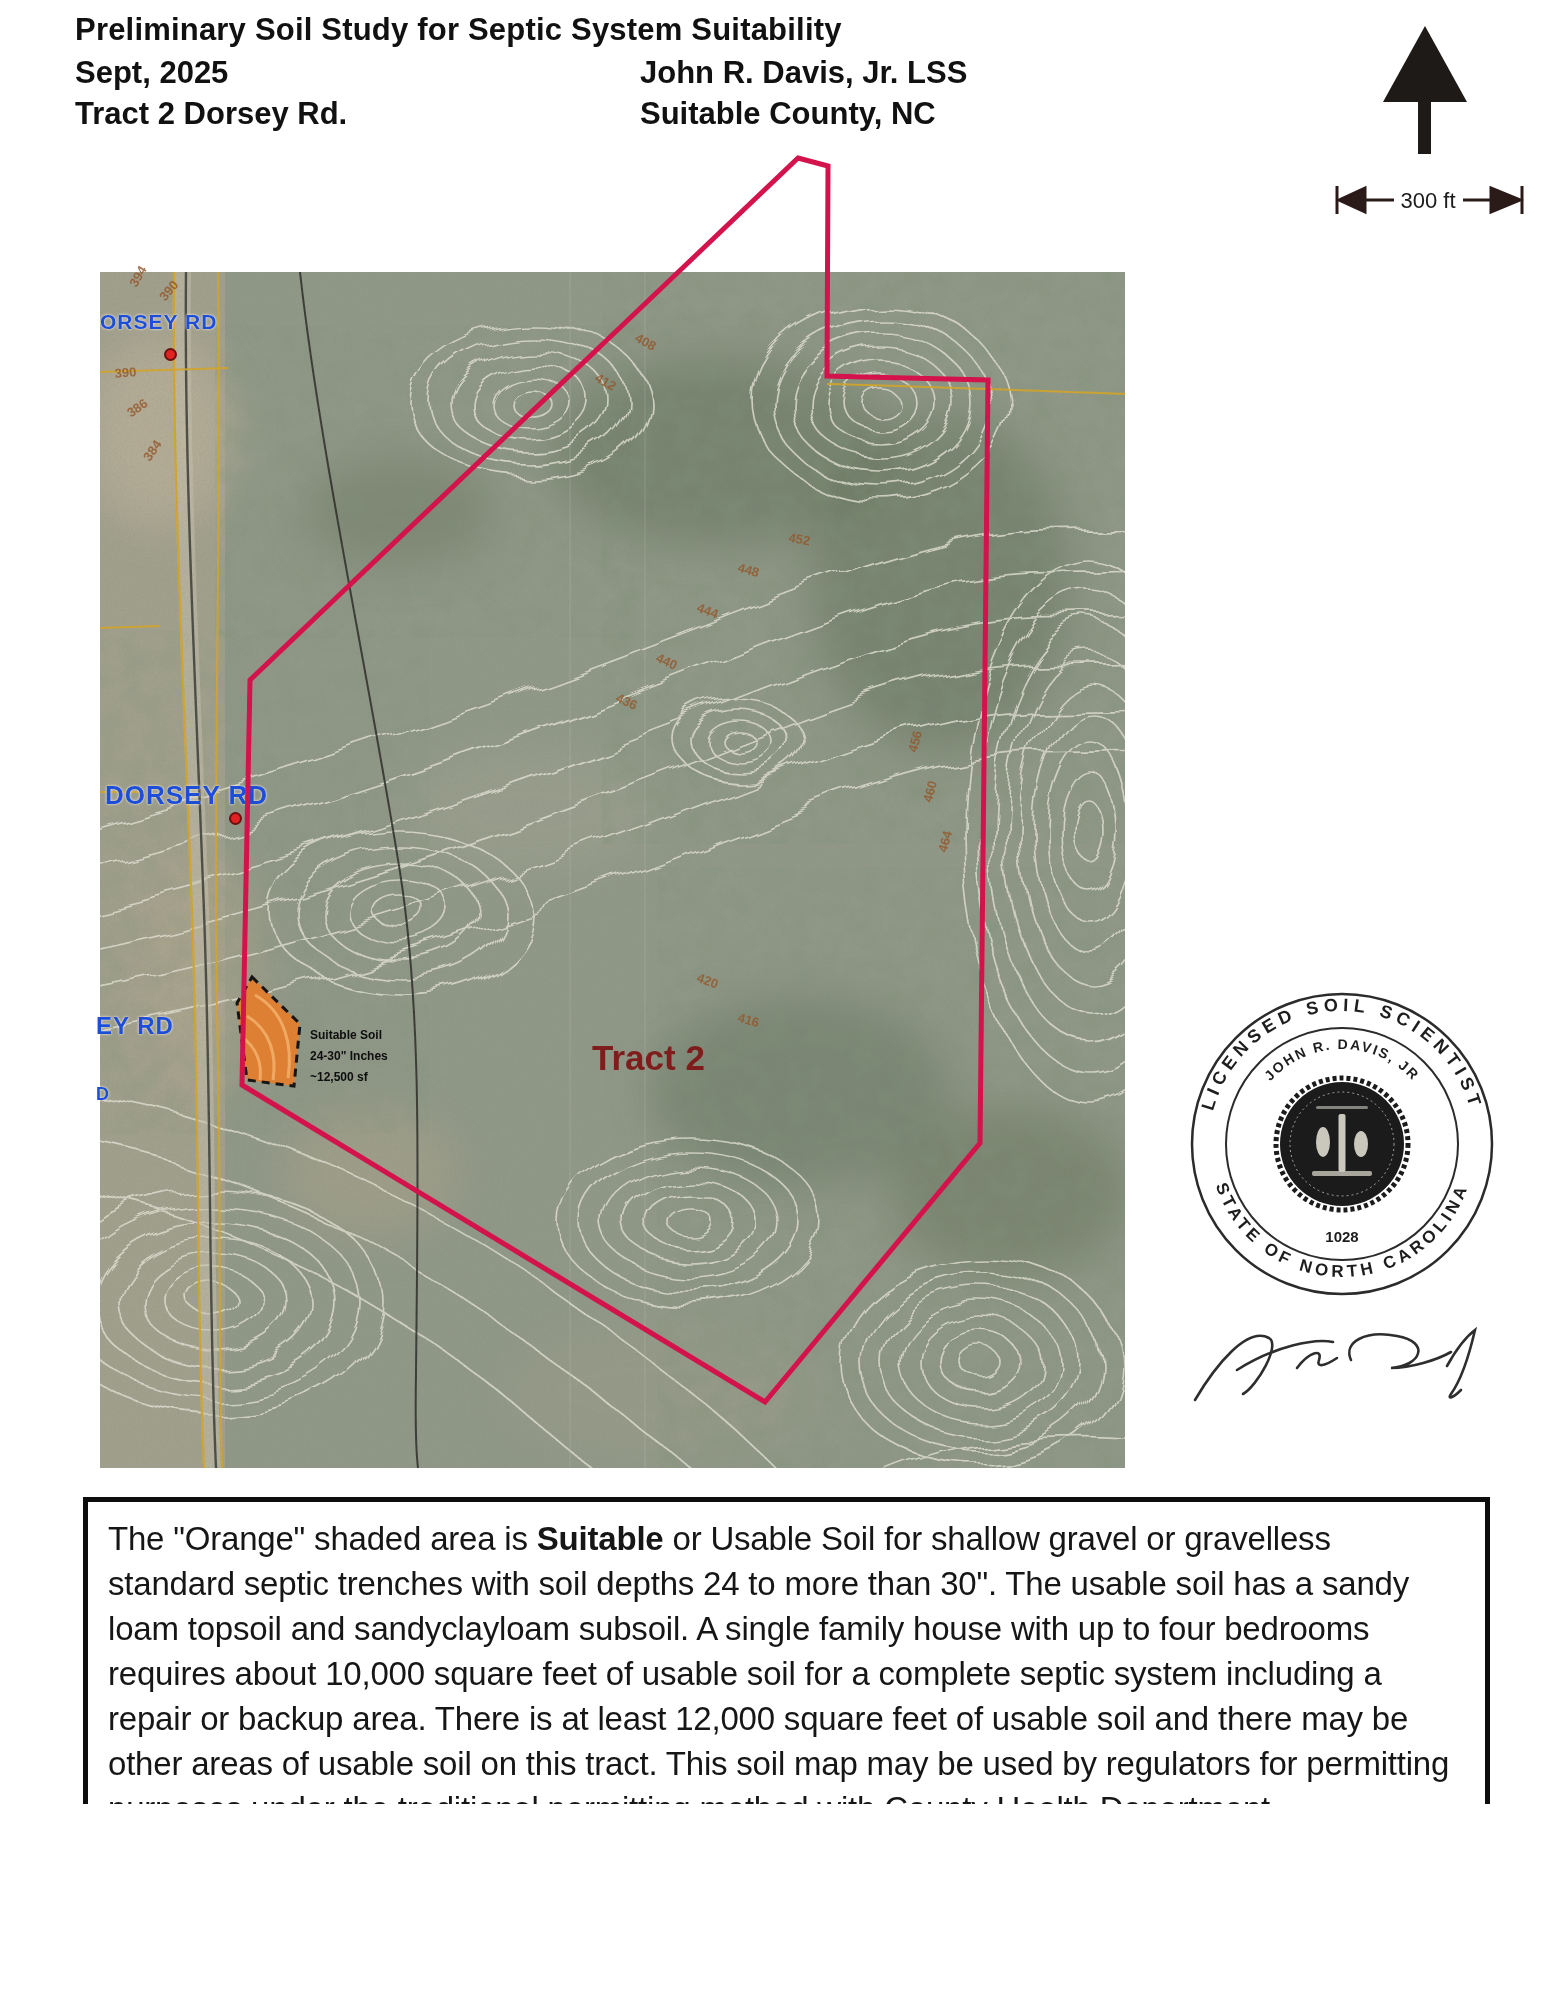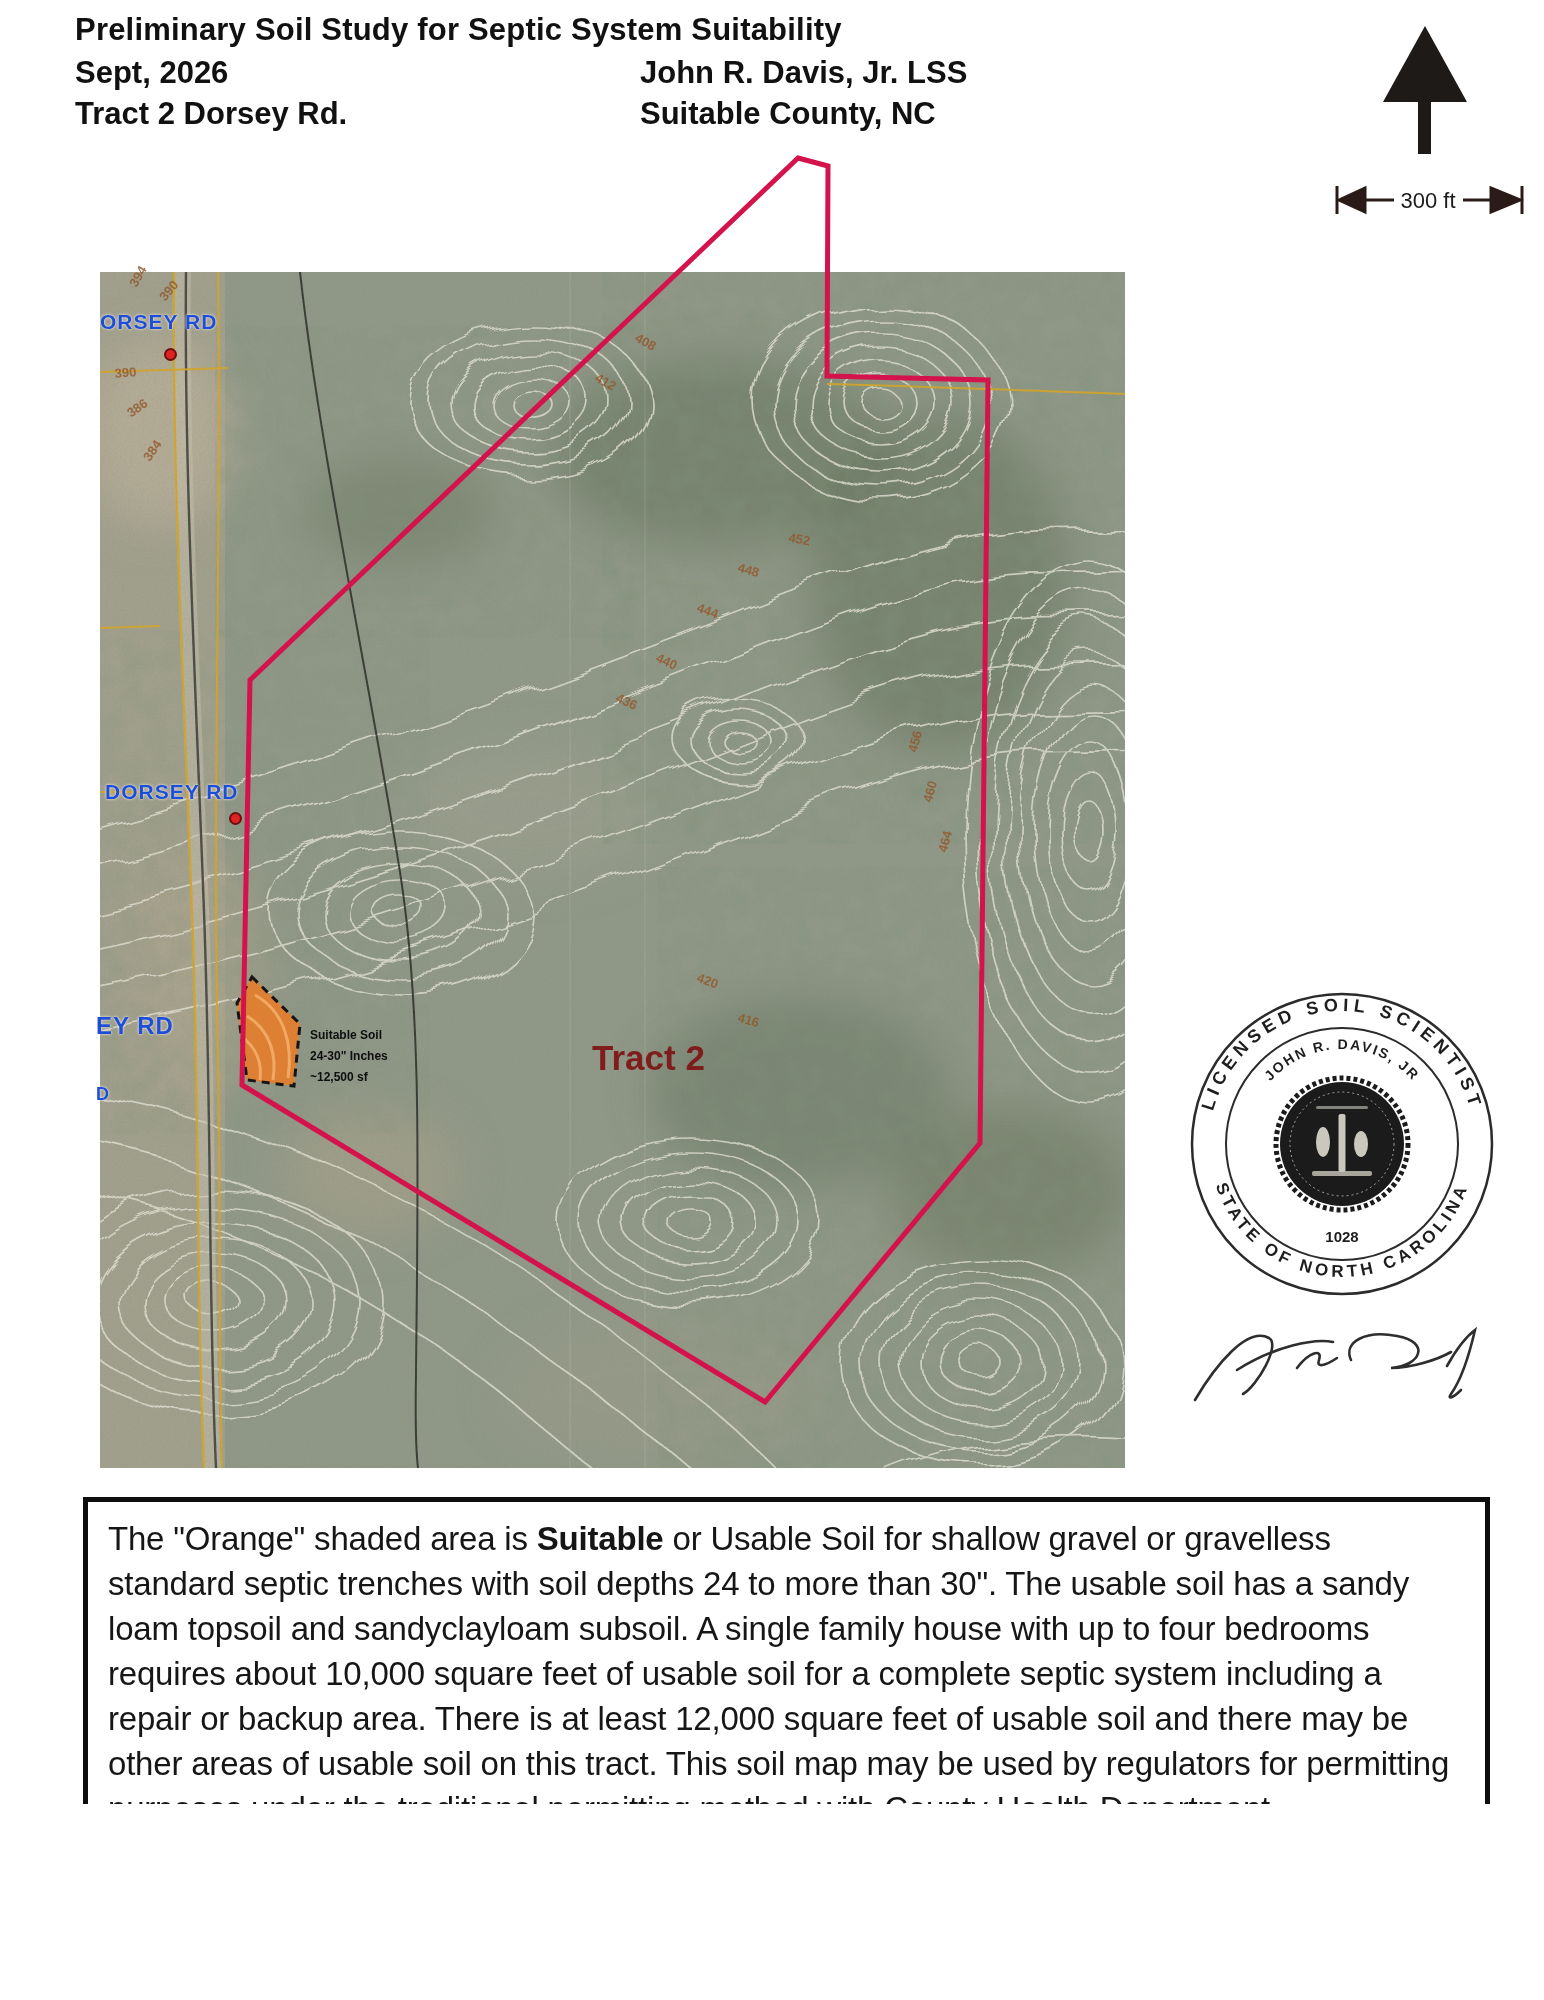--- a/index.html
+++ b/index.html
@@ -41,21 +41,21 @@
 </style>
 </head>
 <body>
 
 <div class="page">
 
   <div class="hdr">
     <div class="t1">Preliminary Soil Study for Septic System Suitability</div>
   </div>
   <div class="hdr-row" style="top:55px;">
-    <span>Sept, 2026</span>
+    <span>Sept, 2025</span>
     <span class="hdr-col2">John R. Davis, Jr.  LSS</span>
   </div>
   <div class="hdr-row" style="top:96px;">
     <span>Tract 2   Dorsey Rd.</span>
     <span class="hdr-col2">Suitable County, NC</span>
   </div>
 
   <div class="north">
     <svg width="110" height="140" viewBox="0 0 110 140">
       <polygon points="53,8 11,84 95,84" fill="#1d1a18"></polygon>
@@ -193,21 +193,21 @@
         <path d="M 118,0 C 122,240 112,520 118,790 C 121,930 118,1060 122,1196"></path>
         <path d="M 0,356 L 60,354"></path>
         <path d="M 0,520 L 42,520"></path>
       </g>
 
       <rect width="1025" height="1196" filter="url(#grain)" opacity="0.33"></rect>
     </svg>
 
     <div>
         <span class="map-label road-label" style="left: 0px; top: 38px; font-size: 21px;">ORSEY RD</span>
-        <span class="map-label road-label" style="left: 5px; top: 508px; font-size: 21px;">DORSEY RD</span>
+        <span class="map-label road-label" style="left: 5px; top: 508px; font-size: 26px;">DORSEY RD</span>
         <span class="map-label road-label" style="left: -4px; top: 716px; font-size: 24px; margin-top: 24px;">EY RD</span>
         <span class="map-label road-label" style="left: -4px; top: 812px; font-size: 18px;">D</span>
       </div>
     <div>
         <span class="map-label elev-label" style="left: 26px; top: 10px; transform: rotate(-60deg);">394</span>
         <span class="map-label elev-label" style="left: 56px; top: 22px; transform: rotate(-50deg);">390</span>
         <span class="map-label elev-label" style="left: 14px; top: 94px; transform: rotate(-5deg);">390</span>
         <span class="map-label elev-label" style="left: 24px; top: 136px; transform: rotate(-35deg);">386</span>
         <span class="map-label elev-label" style="left: 40px; top: 183px; transform: rotate(-55deg);">384</span>
         <span class="map-label elev-label" style="left: 540px; top: 58px; transform: rotate(30deg);">408</span>

